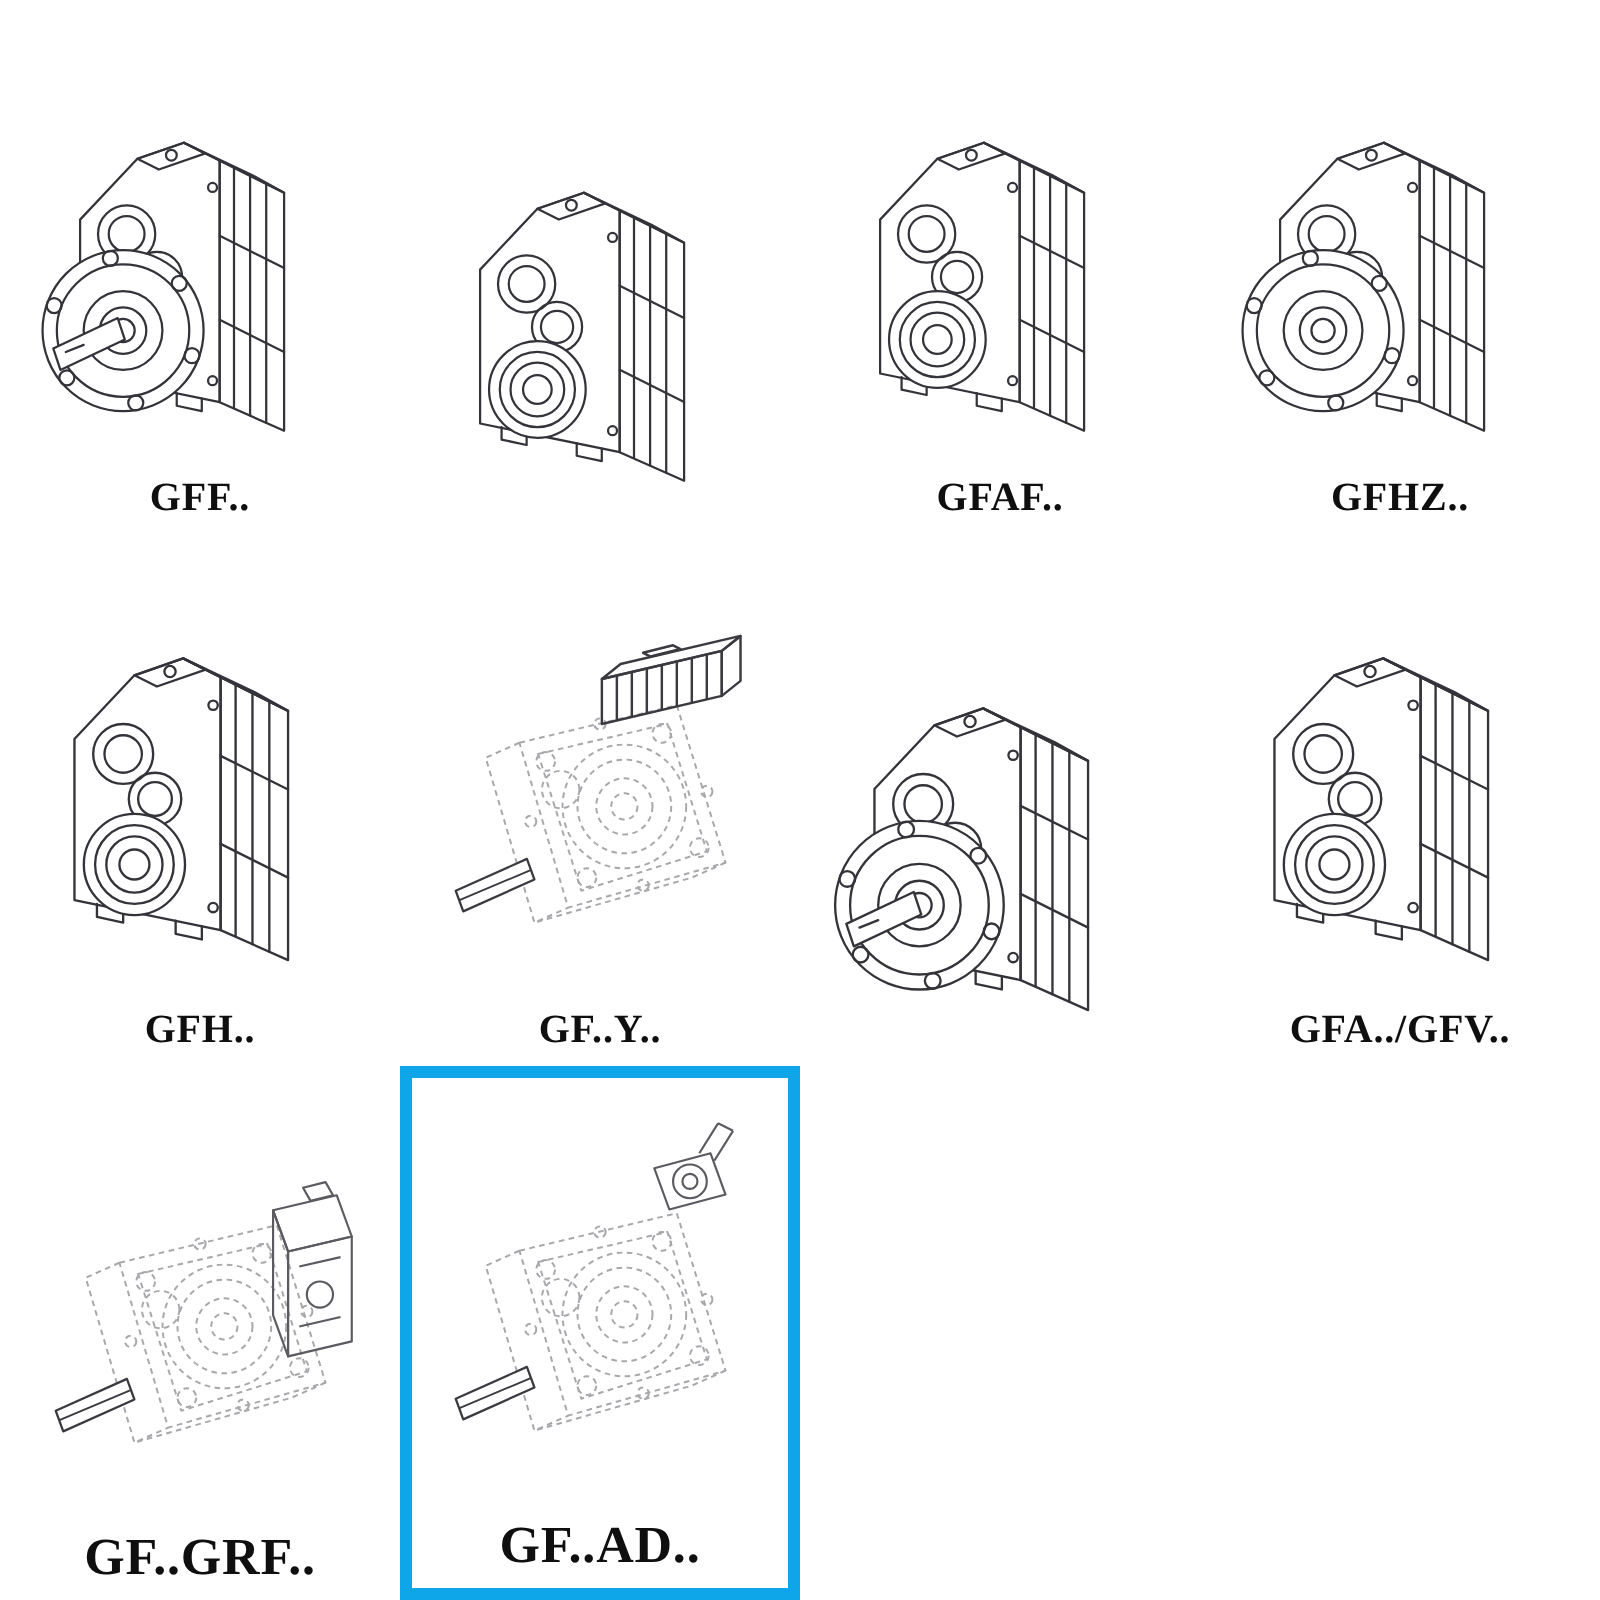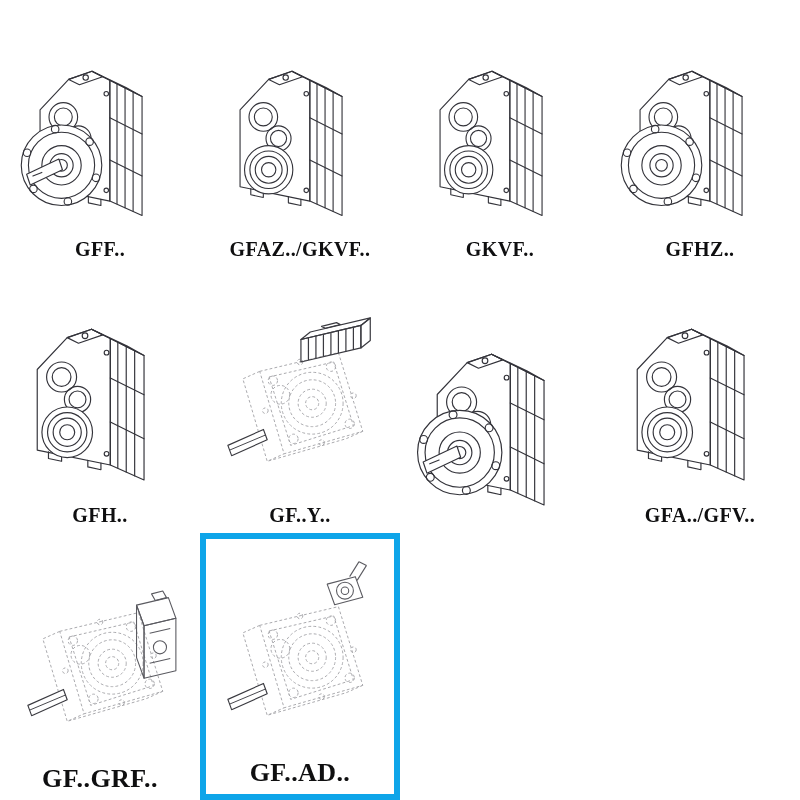--- a/index.html
+++ b/index.html
@@ -146,31 +146,30 @@
     <figcaption class="label">GFF..</figcaption>
   </figure>
 
   <figure class="cell row1">
     <svg class="draw solid" viewBox="0 0 190 215">
       <use href="#gx-housing"></use>
       <use href="#gx-bosses"></use>
       <use href="#gx-feet"></use>
       <use href="#gx-outring"></use>
     </svg>
-    <figcaption class="label">GFAZ../GKVF..</figcaption>
-  </figure>
-
-  <figure class="cell row1">
-    <svg class="draw solid" viewBox="0 0 190 215">
-      <use href="#gx-housing"></use>
-      <use href="#gx-bosses"></use>
-      <use href="#gx-feet"></use>
-      <use href="#gx-outring"></use>
-    </svg>
-    <figcaption class="label">GKVF..</figcaption>
+  </figure>
+
+  <figure class="cell row1">
+    <svg class="draw solid" viewBox="0 0 190 215">
+      <use href="#gx-housing"></use>
+      <use href="#gx-bosses"></use>
+      <use href="#gx-feet"></use>
+      <use href="#gx-outring"></use>
+    </svg>
+    <figcaption class="label">GFAF..</figcaption>
   </figure>
 
   <figure class="cell row1">
     <svg class="draw solid" viewBox="0 0 190 215">
       <use href="#gx-housing"></use>
       <use href="#gx-bosses"></use>
       <use href="#gx-feet"></use>
       <use href="#gx-flange"></use>
     </svg>
     <figcaption class="label">GFHZ..</figcaption>

